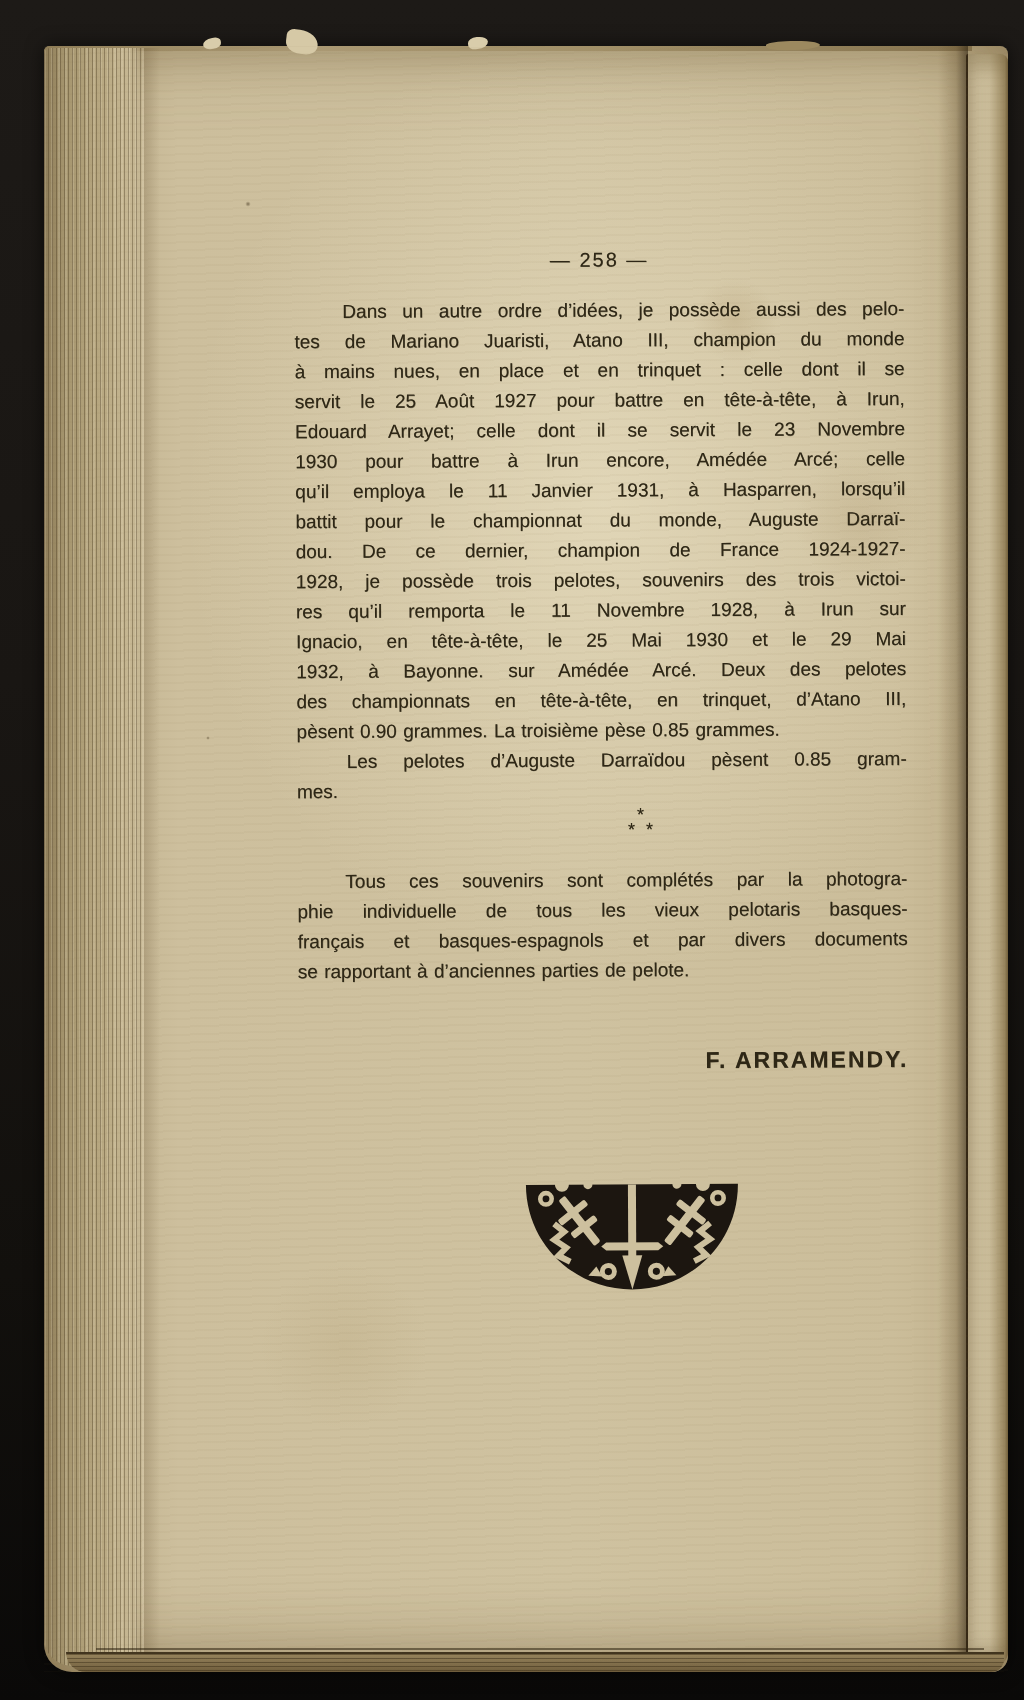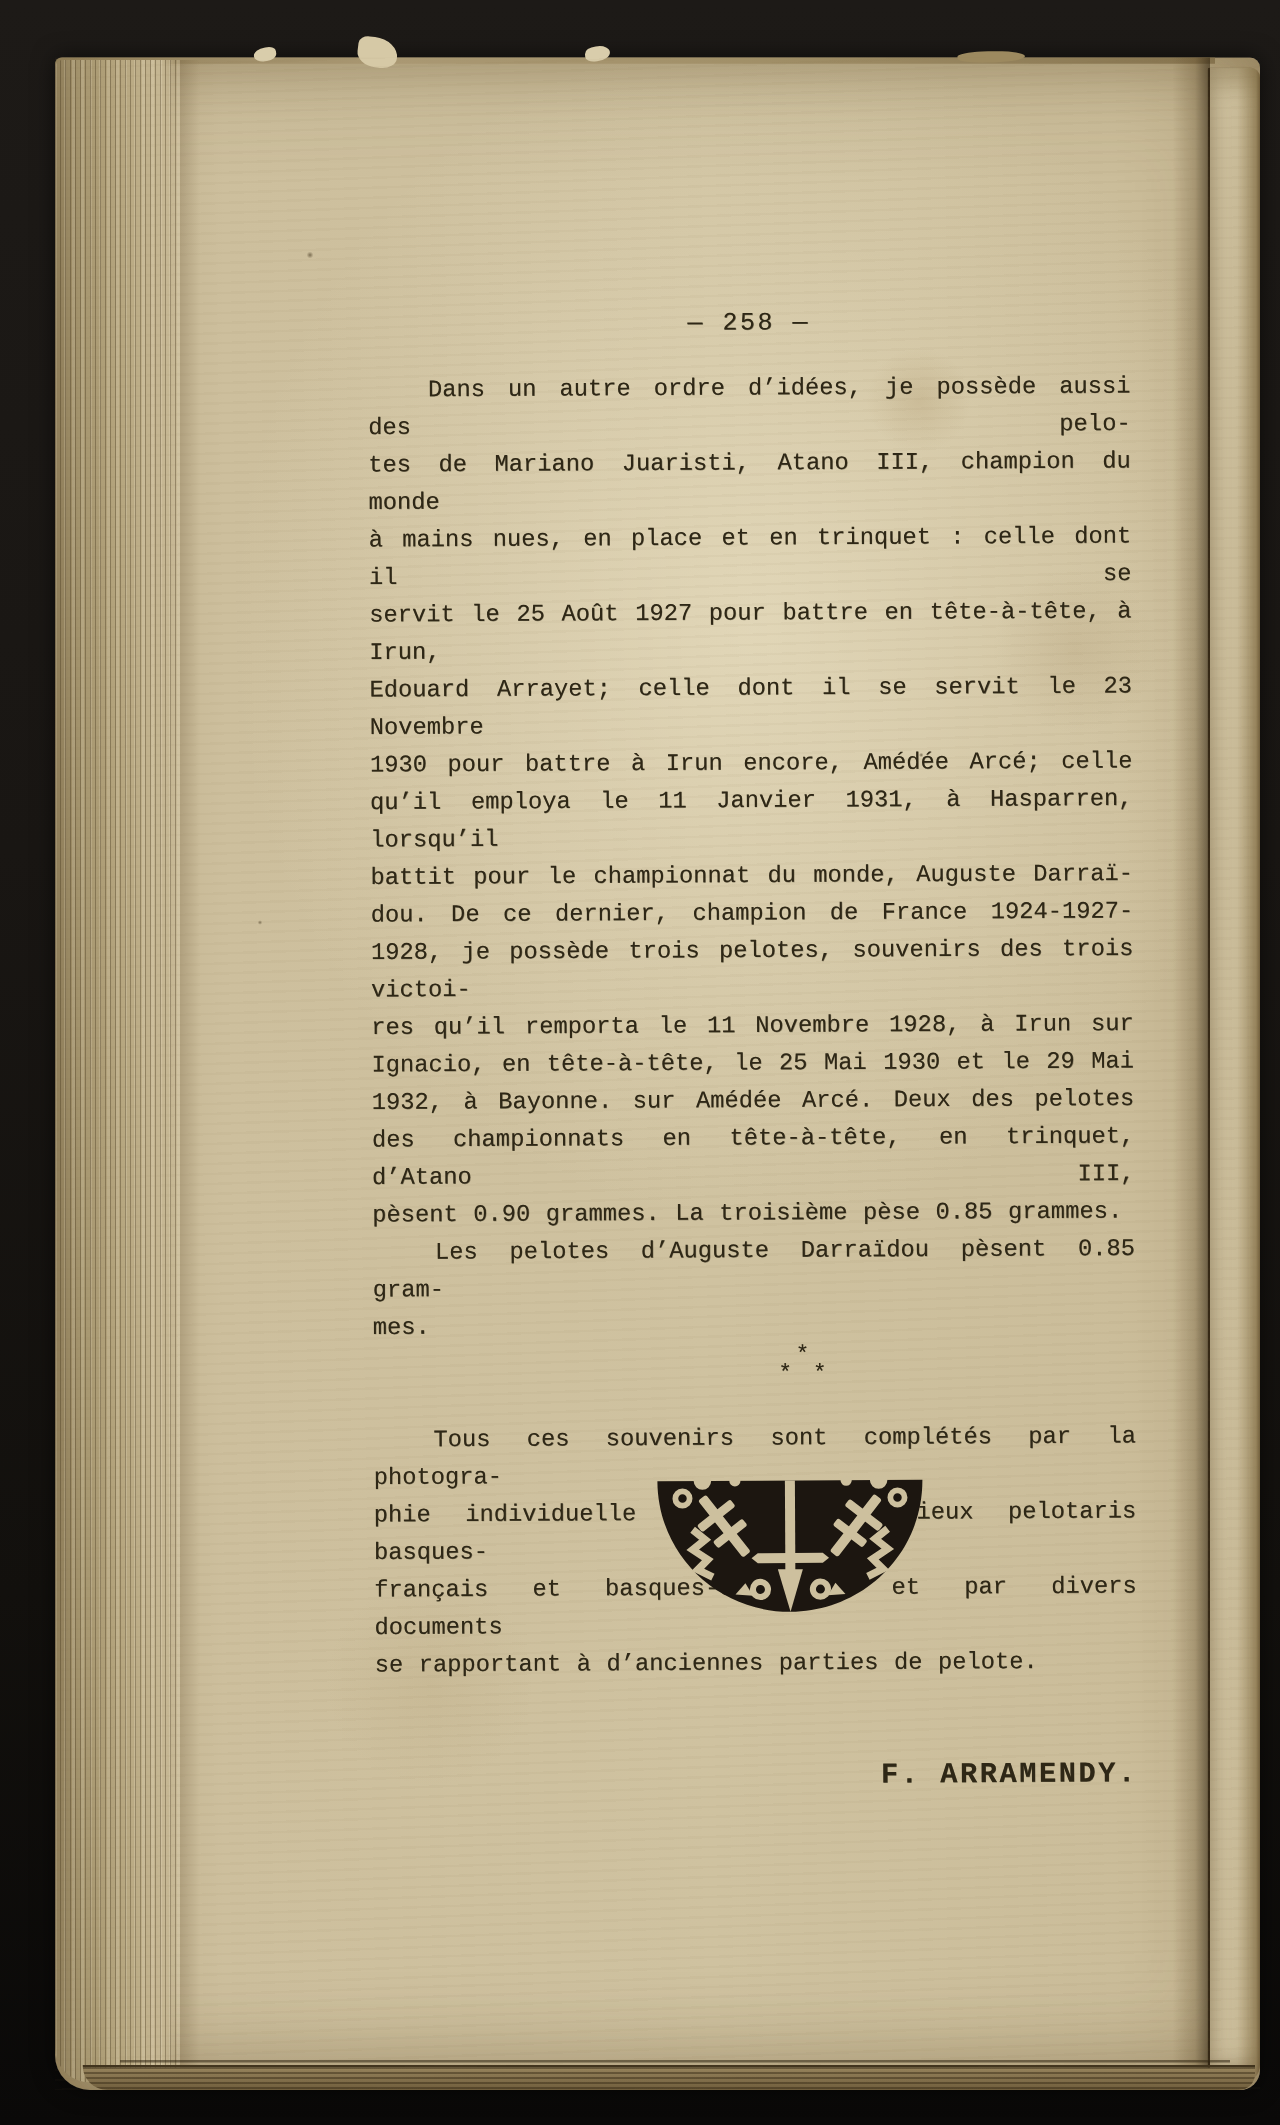--- a/index.html
+++ b/index.html
@@ -1,18 +1,18 @@
 <!DOCTYPE html>
 <html><head>
 <meta charset="utf-8">
 <style>
   html,body{margin:0;padding:0;background:#0d0c0a;}
   .scene{position:relative;width:1024px;height:1700px;overflow:hidden;
     background:linear-gradient(180deg,#1d1a17 0%,#191613 40%,#12100d 75%,#0a0908 100%);
-    font-family:Liberation Mono, monospace;}
+    font-family:Liberation Sans, sans-serif;}
   
   .book{position:absolute;left:44px;top:46px;width:964px;height:1626px;
     background:
       radial-gradient(ellipse 62% 42% at 58% 28%, rgba(240,231,203,0.55), rgba(240,231,203,0) 70%),
       linear-gradient(90deg,#b3a37d 0%,#c6b794 9%,#cdbf9d 14%,#cfc2a0 55%,#cbbd9a 88%,#c2b28d 100%),
       #c9bb98;
     border-radius:6px 8px 16px 28px;
     box-shadow:inset 0 0 90px rgba(95,75,40,0.30), inset 0 -26px 50px rgba(95,75,40,0.22),
       inset 0 18px 30px rgba(120,100,60,0.18), 0 0 18px rgba(0,0,0,0.6);}
   .edge-stripes{position:absolute;left:0;top:2px;bottom:6px;width:100px;

